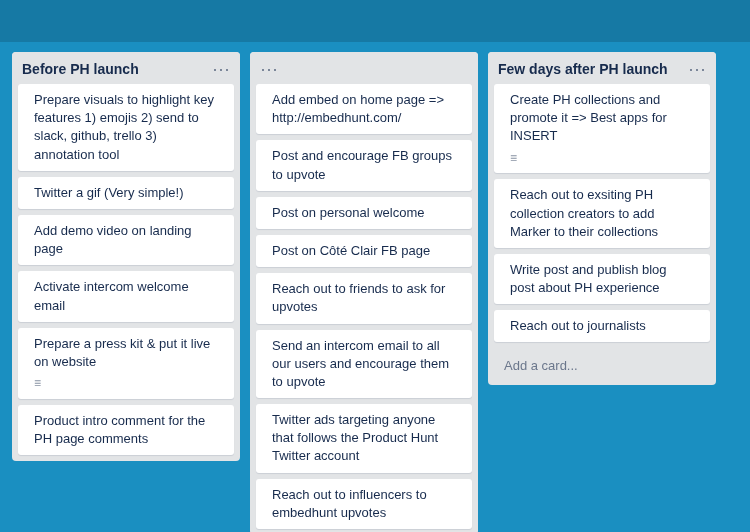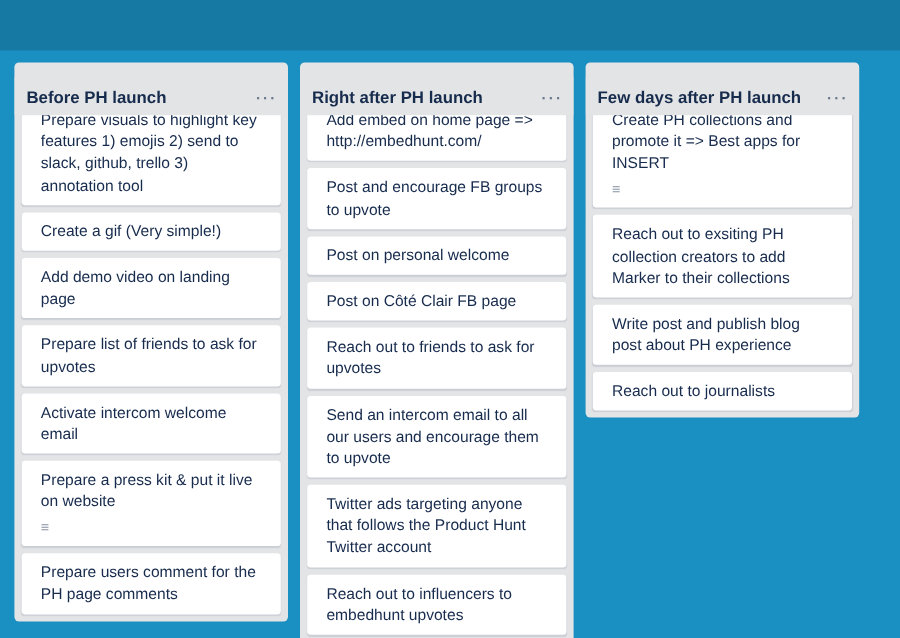--- a/index.html
+++ b/index.html
@@ -52,21 +52,21 @@
       max-height: 488px;
       overflow-y: auto;
       overflow-x: hidden;
     }
     .column-header {
       display: flex;
       justify-content: space-between;
       align-items: center;
       padding: 8px 10px 6px 10px;
       position: sticky;
-      top: 12px;
+      top: 0;
       background-color: #e2e4e6;
       z-index: 1;
     }
     .column-title {
       font-size: 14px;
       font-weight: 700;
       color: #172b4d;
     }
     .column-menu {
       color: #6b778c;
@@ -120,31 +120,29 @@
 </div>
 
 <div class="board" id="board-container">
 <div class="column">
       <div class="column-header">
         <span class="column-title">Before PH launch</span>
         <span class="column-menu">···</span>
       </div>
       <div class="cards">
         <div class="card"><span>Prepare visuals to highlight key features 1) emojis 2) send to slack, github, trello 3) annotation tool</span></div>
-        <div class="card"><span>Create a gif (Very simple!)</span></div>
+        <div class="card"><span>Twitter a gif (Very simple!)</span></div>
         <div class="card"><span>Add demo video on landing page</span></div>
-        <div class="card"><span>Prepare list of friends to ask for upvotes</span></div>
         <div class="card"><span>Activate intercom welcome email</span></div>
         <div class="card"><span>Prepare a press kit &amp; put it live on website</span><div class="card-icon">≡</div></div>
-        <div class="card"><span>Prepare users comment for the PH page comments</span></div>
+        <div class="card"><span>Product intro comment for the PH page comments</span></div>
       </div>
     </div>
     <div class="column">
       <div class="column-header">
-        <span class="column-title">Right after PH launch</span>
         <span class="column-menu">···</span>
       </div>
       <div class="cards">
         <div class="card"><span>Add embed on home page =&gt; http://embedhunt.com/</span></div>
         <div class="card"><span>Post and encourage FB groups to upvote</span></div>
         <div class="card"><span>Post on personal welcome</span></div>
         <div class="card"><span>Post on Côté Clair FB page</span></div>
         <div class="card"><span>Reach out to friends to ask for upvotes</span></div>
         <div class="card"><span>Send an intercom email to all our users and encourage them to upvote</span></div>
         <div class="card"><span>Twitter ads targeting anyone that follows the Product Hunt Twitter account</span></div>
@@ -155,14 +153,15 @@
       <div class="column-header">
         <span class="column-title">Few days after PH launch</span>
         <span class="column-menu">···</span>
       </div>
       <div class="cards">
         <div class="card"><span>Create PH collections and promote it =&gt; Best apps for INSERT</span><div class="card-icon">≡</div></div>
         <div class="card"><span>Reach out to exsiting PH collection creators to add Marker to their collections</span></div>
         <div class="card"><span>Write post and publish blog post about PH experience</span></div>
         <div class="card"><span>Reach out to journalists</span></div>
       </div>
+      <div class="add-card"><span class="add-card-btn">Add a card...</span></div>
     </div>
   </div>
 
 </body></html>

